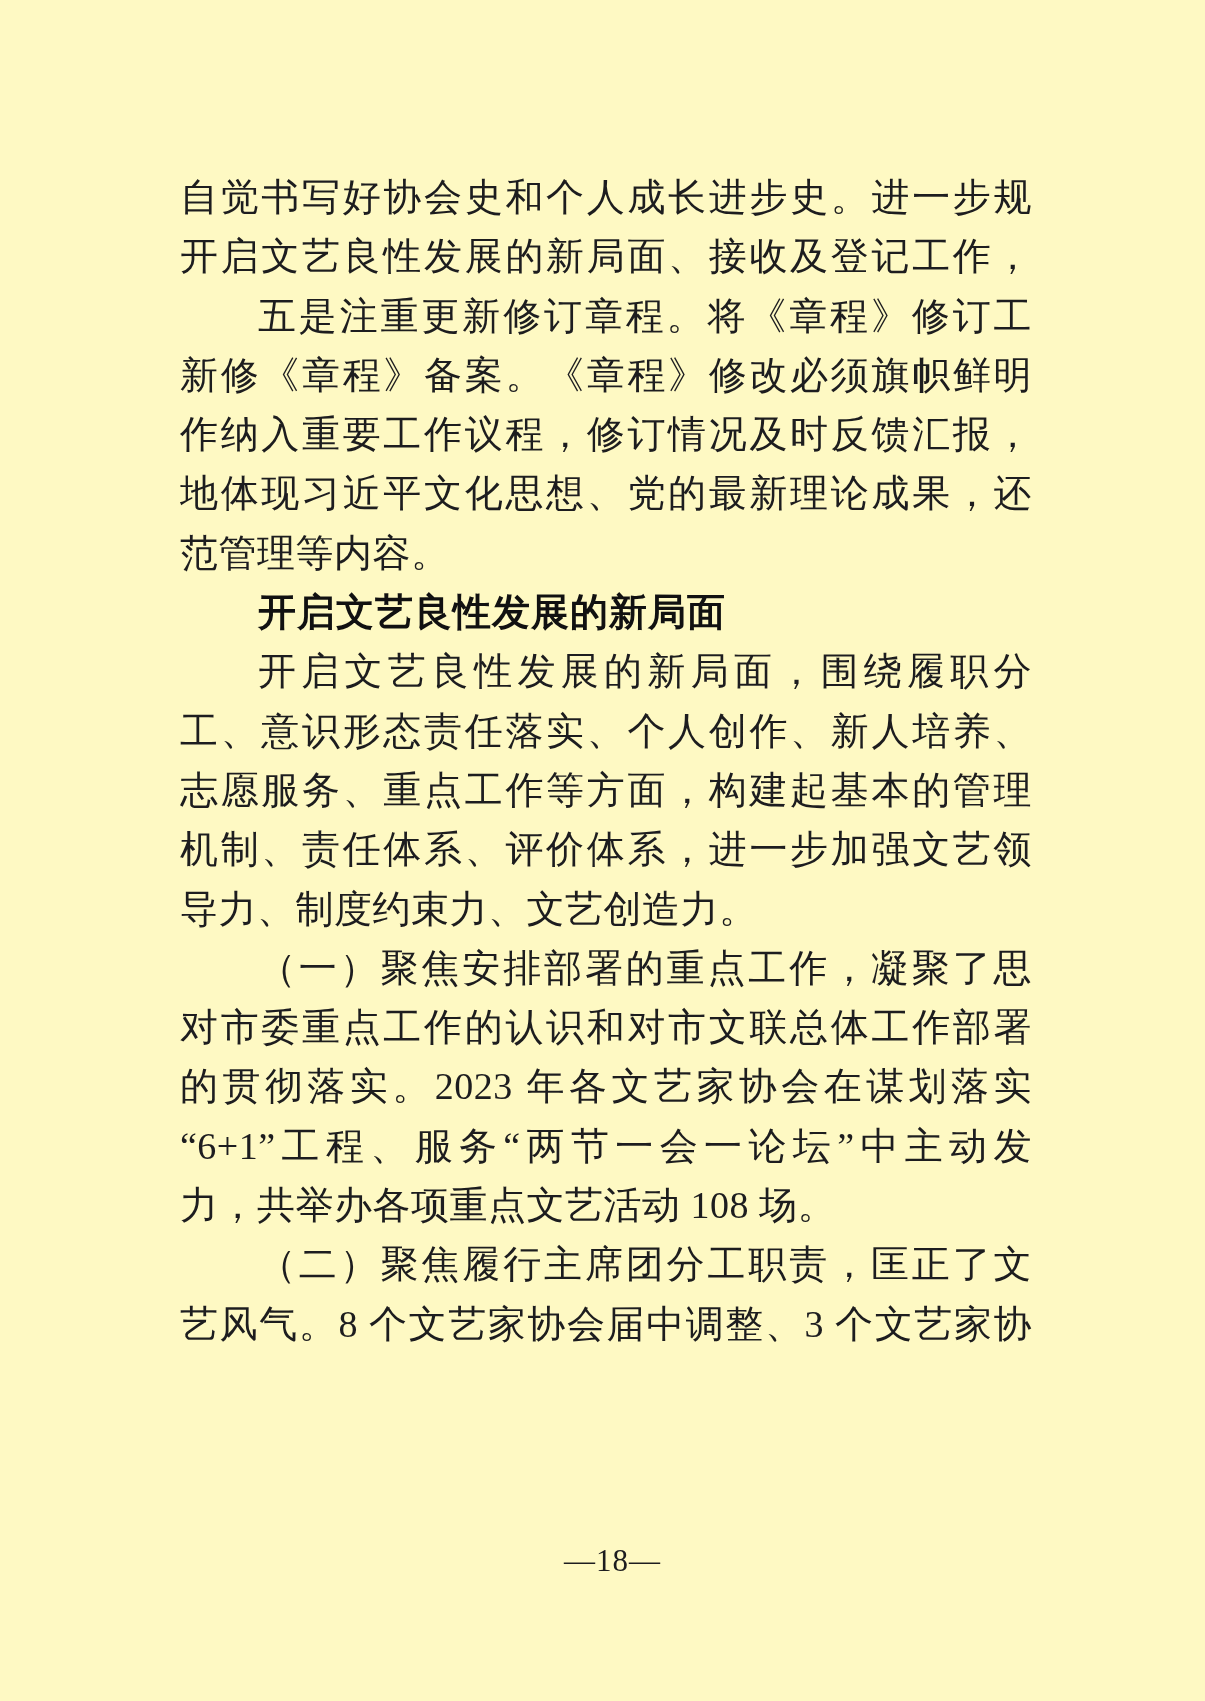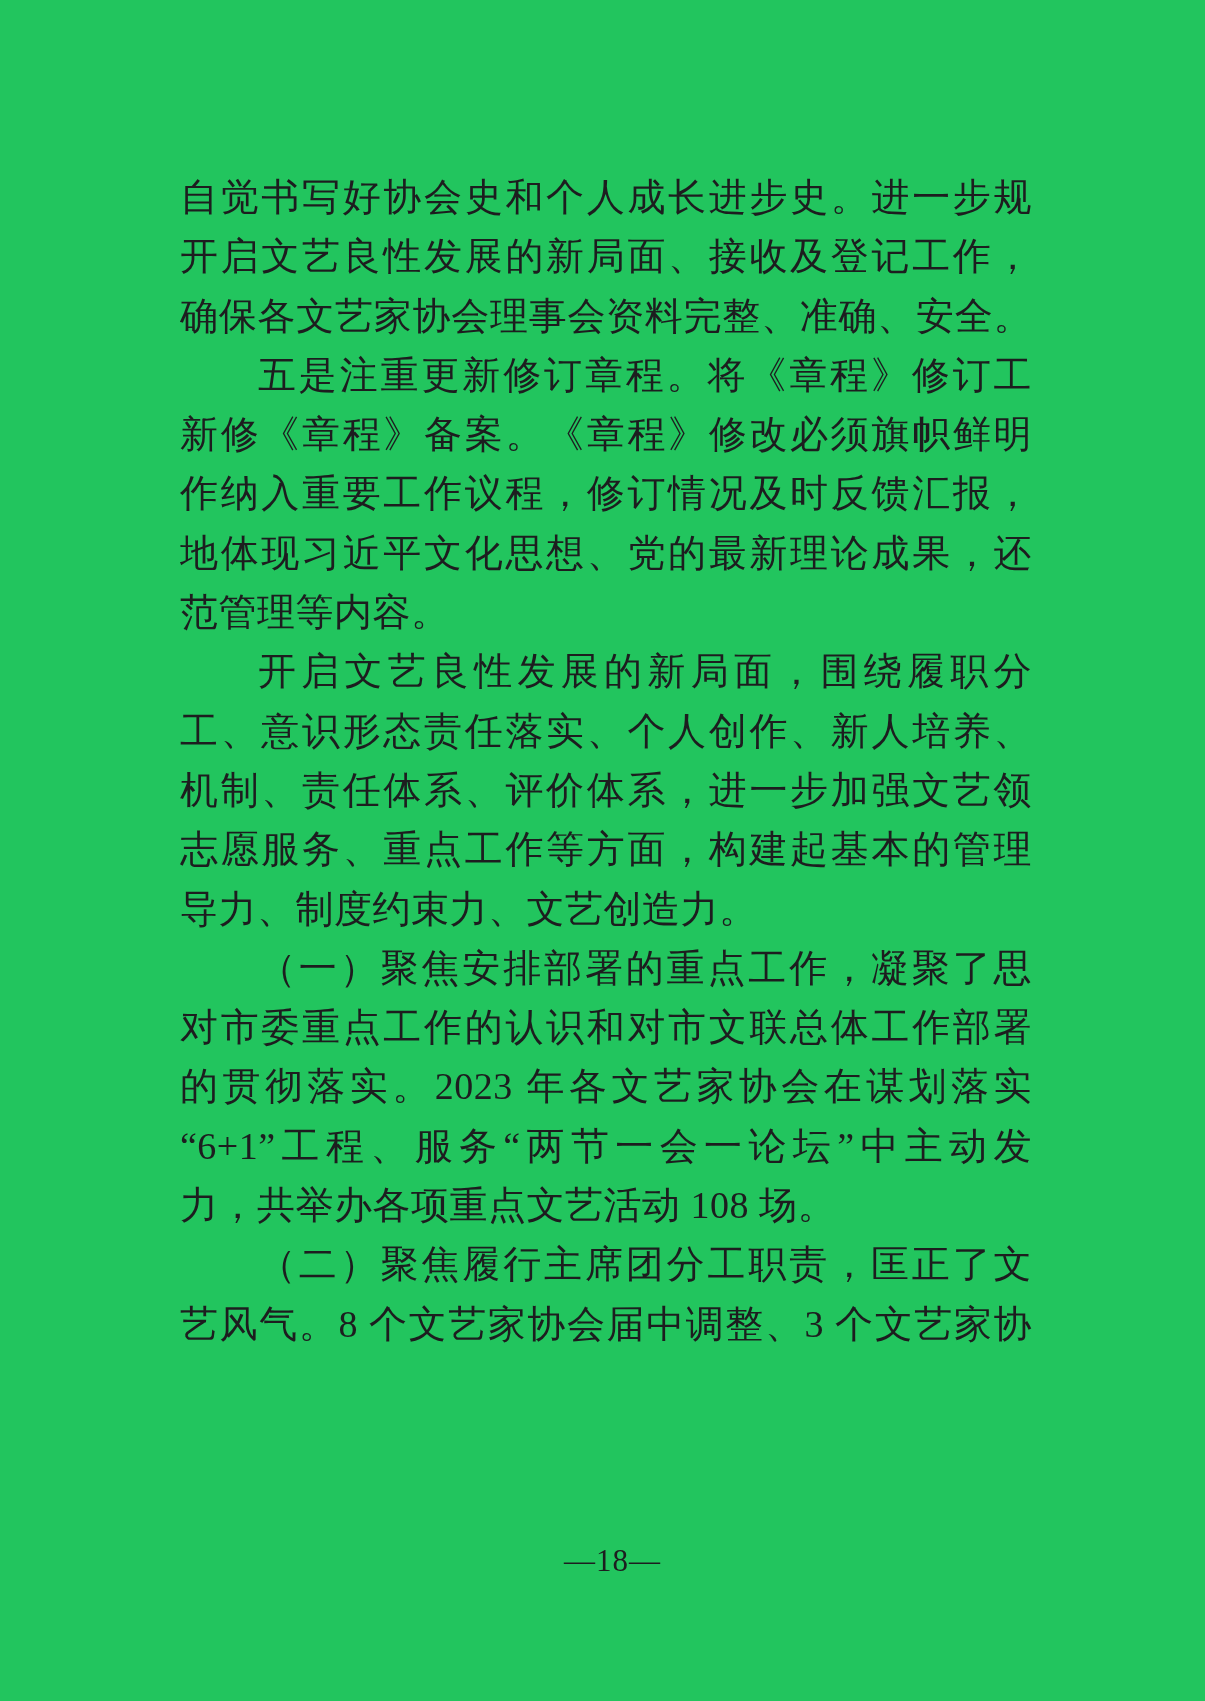--- a/index.html
+++ b/index.html
@@ -4,21 +4,21 @@
 <style>
   html, body {
     margin: 0;
     padding: 0;
     background: #ffffff;
   }
   .page {
     position: relative;
     width: 1205px;
     height: 1701px;
-    background: #22c55e;
+    background: #fef9c3;
     overflow: hidden;
     font-family: "Liberation Serif", serif;
   }
   .text-block {
     position: absolute;
     left: 180px;
     top: 168px;
     width: 852px;
     font-size: 38px;
     line-height: 59.3px;
@@ -54,30 +54,30 @@
     letter-spacing: 1px;
   }
 </style>
 </head>
 <body>
 
 <div class="page">
   <div class="text-block">
     <div class="line j">自觉书写好协会史和个人成长进步史。进一步规</div>
     <div class="line j">开启文艺良性发展的新局面、接收及登记工作，</div>
-    <div class="line j">确保各文艺家协会理事会资料完整、准确、安全。</div>
     <div class="line j indent">五是注重更新修订章程。将《章程》修订工</div>
     <div class="line j">新修《章程》备案。《章程》修改必须旗帜鲜明</div>
     <div class="line j">作纳入重要工作议程，修订情况及时反馈汇报，</div>
     <div class="line j">地体现习近平文化思想、党的最新理论成果，还</div>
     <div class="line">范管理等内容。</div>
+    <div class="line heading indent">开启文艺良性发展的新局面</div>
     <div class="line j indent">开启文艺良性发展的新局面，围绕履职分</div>
     <div class="line j">工、意识形态责任落实、个人创作、新人培养、</div>
+    <div class="line j">志愿服务、重点工作等方面，构建起基本的管理</div>
     <div class="line j">机制、责任体系、评价体系，进一步加强文艺领</div>
-    <div class="line j">志愿服务、重点工作等方面，构建起基本的管理</div>
     <div class="line">导力、制度约束力、文艺创造力。</div>
     <div class="line j indent">（一）聚焦安排部署的重点工作，凝聚了思</div>
     <div class="line j">对市委重点工作的认识和对市文联总体工作部署</div>
     <div class="line j">的贯彻落实。2023 年各文艺家协会在谋划落实</div>
     <div class="line j">“6+1”工程、服务“两节一会一论坛”中主动发</div>
     <div class="line">力，共举办各项重点文艺活动 108 场。</div>
     <div class="line j indent">（二）聚焦履行主席团分工职责，匡正了文</div>
     <div class="line j">艺风气。8 个文艺家协会届中调整、3 个文艺家协</div>
   </div>
   <div class="page-number">—18—</div>

